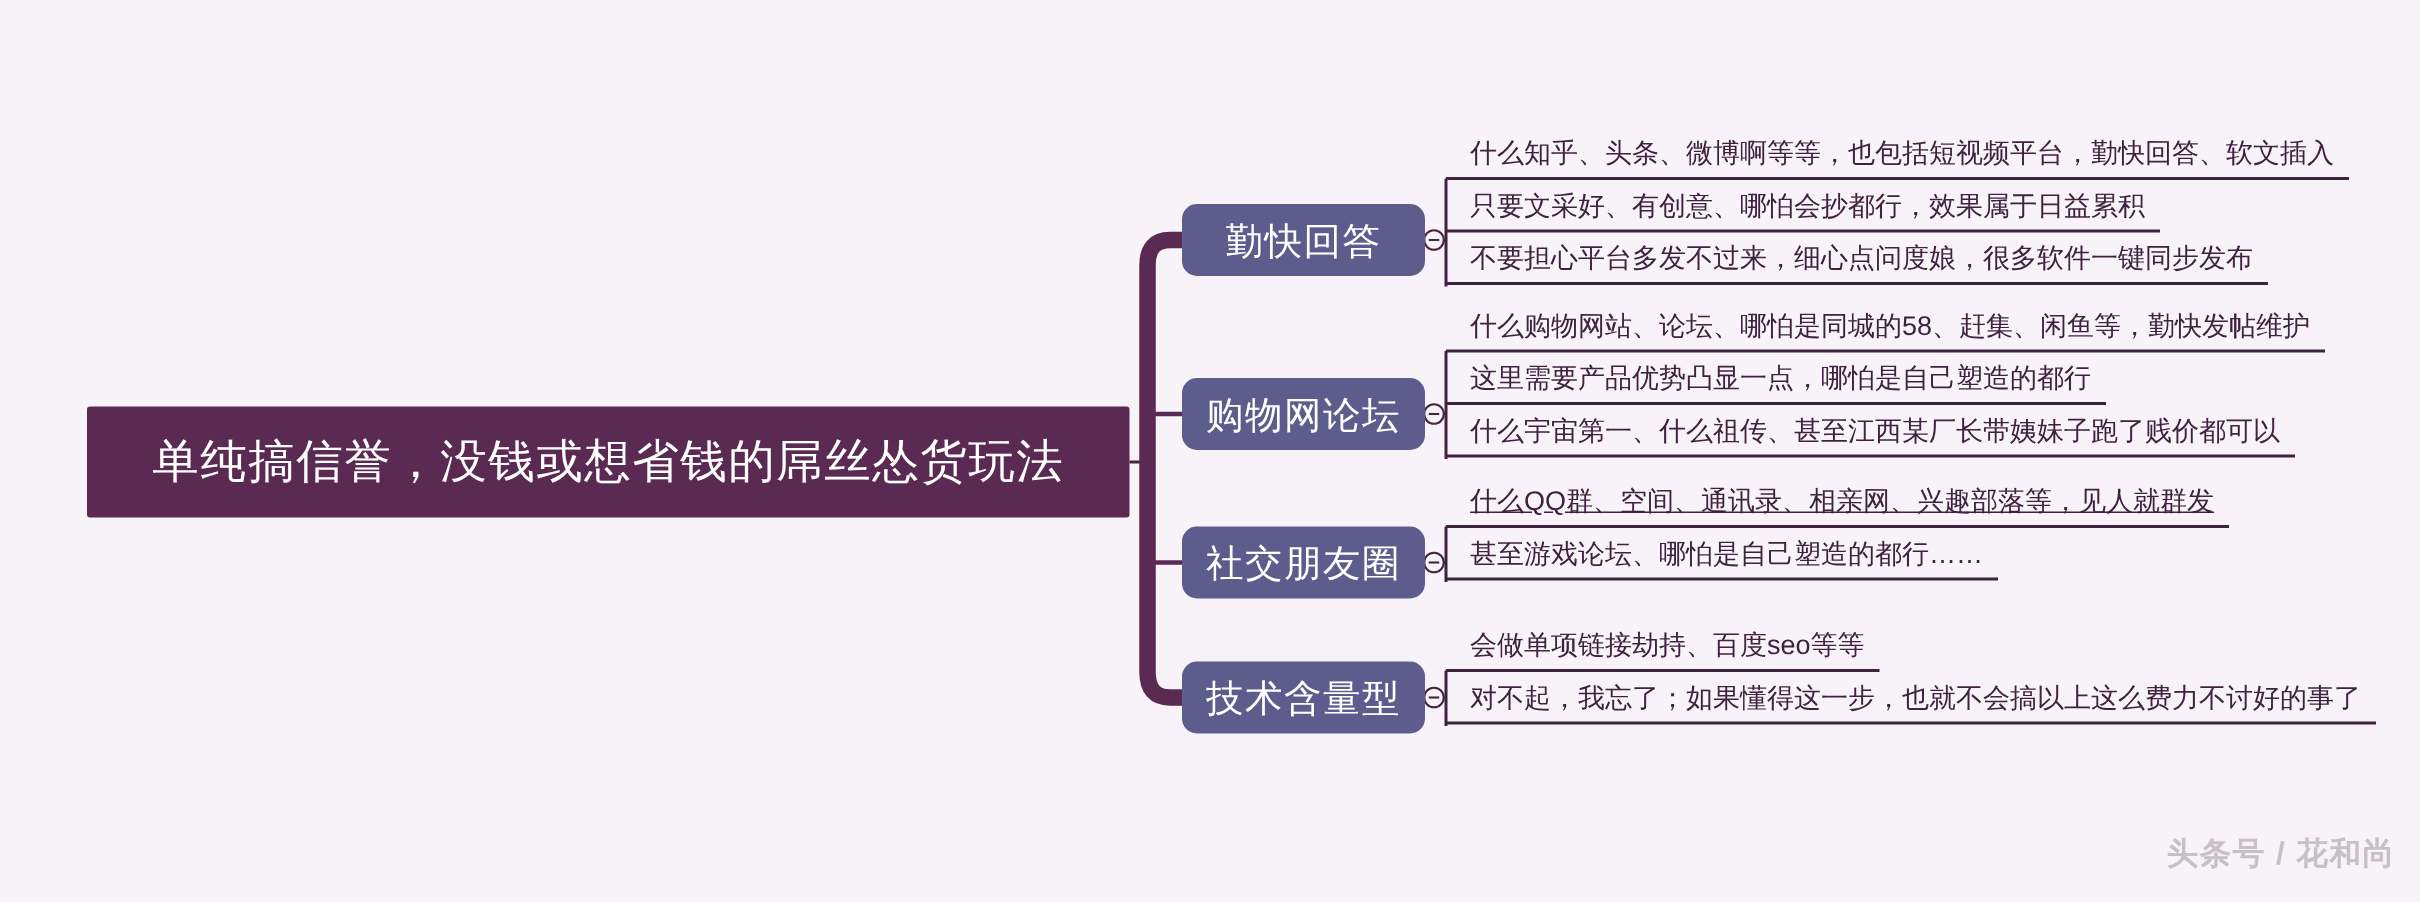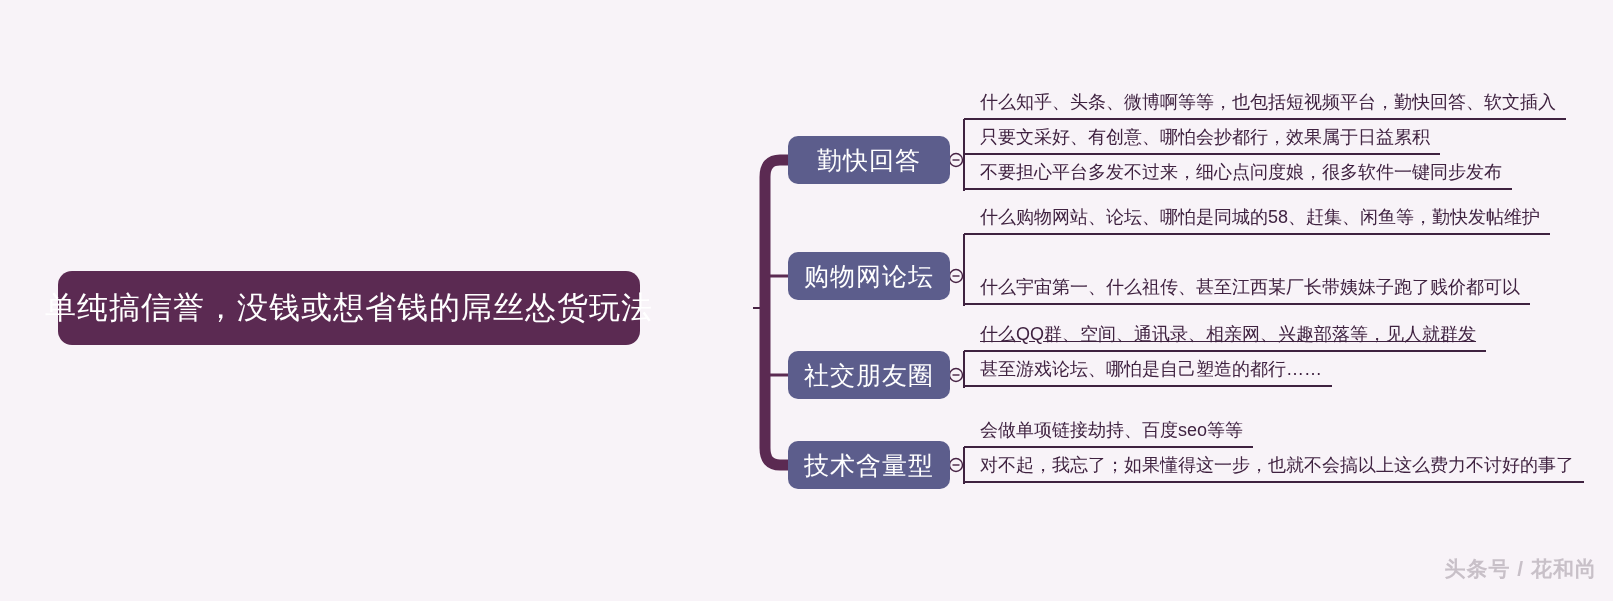--- a/index.html
+++ b/index.html
@@ -6,22 +6,22 @@
   :root{
     --bg:#f8f3f8; --root-bg:#5b2a52; --branch-bg:#5c5d8c;
     --line:#472344; --text:#3f2240; --watermark:#c8c0c8;
   }
   *{margin:0;padding:0;box-sizing:border-box;}
   html,body{width:1613px;height:601px;overflow:hidden;}
   body{background:var(--bg);font-family:"Liberation Sans",sans-serif;position:relative;}
   .canvas{position:absolute;inset:0;width:1613px;height:601px;}
   .connectors{position:absolute;left:0;top:0;pointer-events:none;}
   .root-node{
-    position:absolute;left:58px;top:271px;width:582px;height:74px;
-    background:var(--root-bg);border-radius:14px;color:#fff;
+    position:absolute;left:58px;top:271px;width:695px;height:74px;
+    background:var(--root-bg);border-radius:2px;color:#fff;
     display:flex;align-items:center;justify-content:center;
     font-size:31px;letter-spacing:1px;white-space:nowrap;
   }
   .branch-node{
     position:absolute;left:788px;width:162px;height:48px;
     background:var(--branch-bg);border-radius:10px;color:#fff;
     display:flex;align-items:center;justify-content:center;
     font-size:25px;letter-spacing:1px;white-space:nowrap;
   }
   .leaf{
@@ -80,20 +80,21 @@
 
   <div class="root-node">单纯搞信誉，没钱或想省钱的屌丝怂货玩法</div>
 
   <div class="branch-node" style="top:136px;">勤快回答</div>
   <div class="leaf" style="top:86px;">什么知乎、头条、微博啊等等，也包括短视频平台，勤快回答、软文插入</div>
   <div class="leaf" style="top:121px;">只要文采好、有创意、哪怕会抄都行，效果属于日益累积</div>
   <div class="leaf" style="top:156px;">不要担心平台多发不过来，细心点问度娘，很多软件一键同步发布</div>
 
   <div class="branch-node" style="top:252px;">购物网论坛</div>
   <div class="leaf" style="top:201px;">什么购物网站、论坛、哪怕是同城的58、赶集、闲鱼等，勤快发帖维护</div>
+  <div class="leaf" style="top:236px;">这里需要产品优势凸显一点，哪怕是自己塑造的都行</div>
   <div class="leaf" style="top:271px;">什么宇宙第一、什么祖传、甚至江西某厂长带姨妹子跑了贱价都可以</div>
 
   <div class="branch-node" style="top:351px;">社交朋友圈</div>
   <div class="leaf" style="top:318px;text-decoration:underline;">什么QQ群、空间、通讯录、相亲网、兴趣部落等，见人就群发</div>
   <div class="leaf" style="top:353px;">甚至游戏论坛、哪怕是自己塑造的都行……</div>
 
   <div class="branch-node" style="top:441px;">技术含量型</div>
   <div class="leaf" style="top:414px;">会做单项链接劫持、百度seo等等</div>
   <div class="leaf" style="top:449px;">对不起，我忘了；如果懂得这一步，也就不会搞以上这么费力不讨好的事了</div>
 

